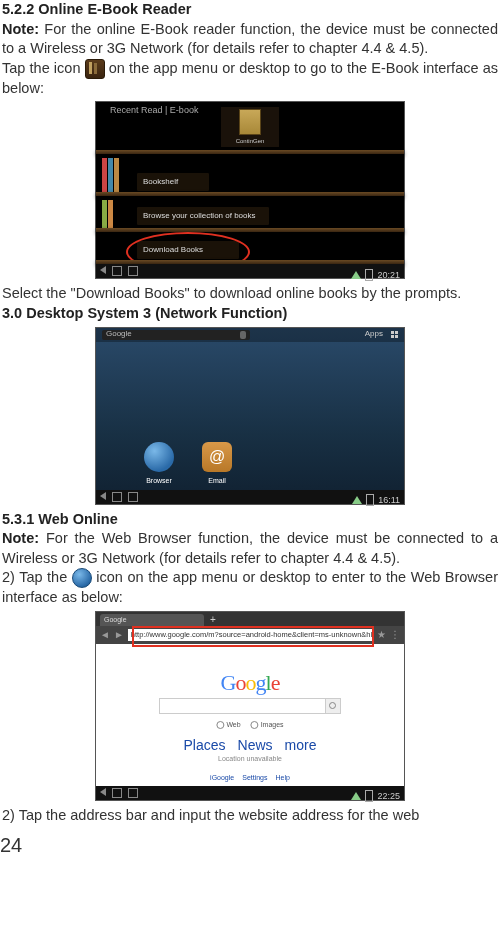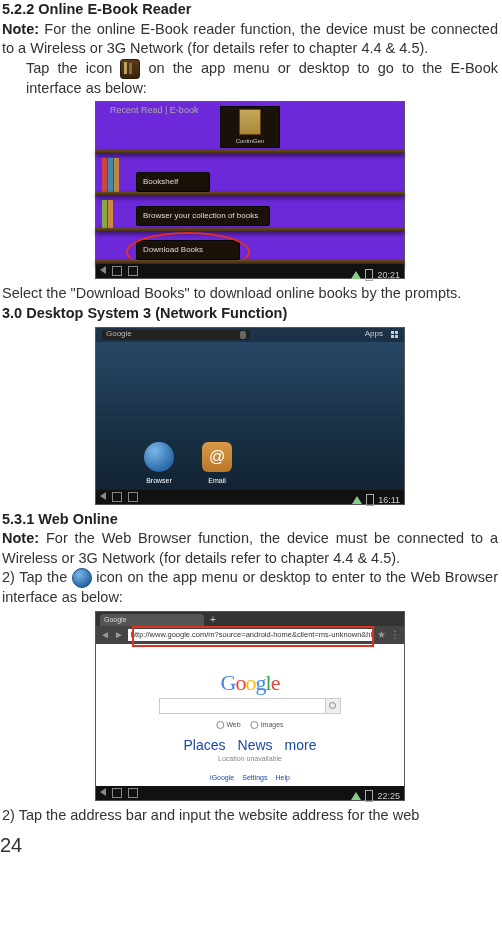--- a/index.html
+++ b/index.html
@@ -57,21 +57,21 @@
   
   .shot {
     display: block;
     margin: 4px auto 6px auto;
     position: relative;
     box-shadow: 0 0 0 1px #555;
   }
   .shot1 {
     width: 308px;
     height: 176px;
-    background: #6d28d9;
+    background: #000000;
     text-decoration: underline;
   }
   .shot1 .topbar {
     position: absolute;
     left: 14px; top: 2px;
     font-size: 9px;
     color: #aaa;
   }
   .shot1 .center-tile {
     position: absolute;
@@ -437,21 +437,21 @@
 </head>
 <body>
 
 <div class="page">
 
   <div class="text-block">
     <span class="bold">5.2.2 Online E-Book Reader</span><br>
     <span class="justify" style="display:block;">
       <span class="bold">Note:</span><span> For the online E-Book reader function, the device must be connected to a Wireless or 3G Network (for details refer to chapter 4.4 &amp; 4.5).</span>
     </span>
-    <span class="justify" style="display:block;margin-left:24px;">
+    <span class="justify" style="display:block;">
       <span>Tap the icon </span><span class="inline-icon icon-ebook"></span><span> on the app menu or desktop to go to the E-Book interface as below:</span>
     </span>
   </div>
 
   <div class="shot shot1">
     <div class="topbar">Recent Read | E-book</div>
     <div class="center-tile">
       <div class="book"></div>
       <div class="lbl">ContinGen</div>
     </div>
@@ -460,21 +460,21 @@
         <span></span>
         <span></span>
         <span></span>
       </div>
     <div class="btn btn-shelf">Bookshelf</div>
     <div class="shelf shelf2"></div>
     <div class="lb2">
         <span></span>
         <span></span>
       </div>
-    <div class="btn btn-browse">Browser your collection of books</div>
+    <div class="btn btn-browse">Browse your collection of books</div>
     <div class="shelf shelf3"></div>
     <div class="btn btn-download">Download Books</div>
     <div class="circle"></div>
     <div class="shelf shelf4"></div>
     <div class="statusbar">
       <div class="sb-left">
         <div class="tri"></div>
         <div class="sq"></div>
         <div class="sq"></div>
       </div>

